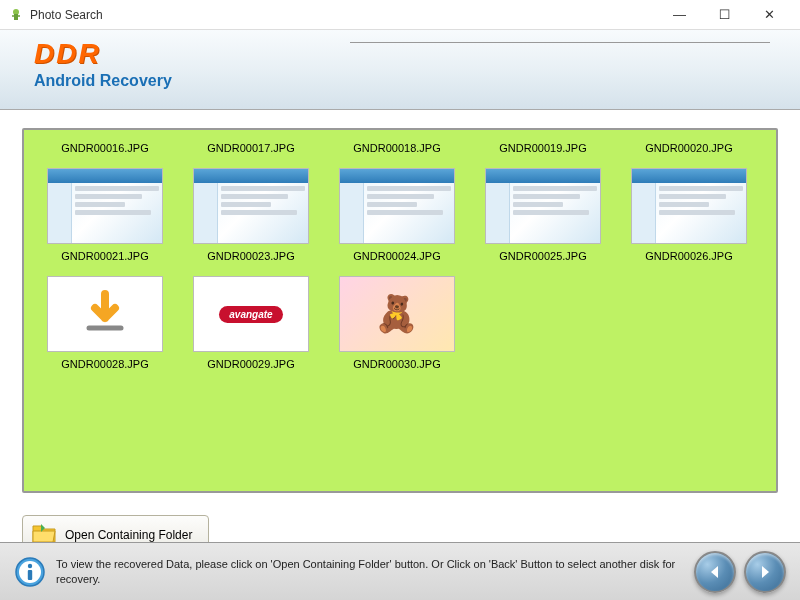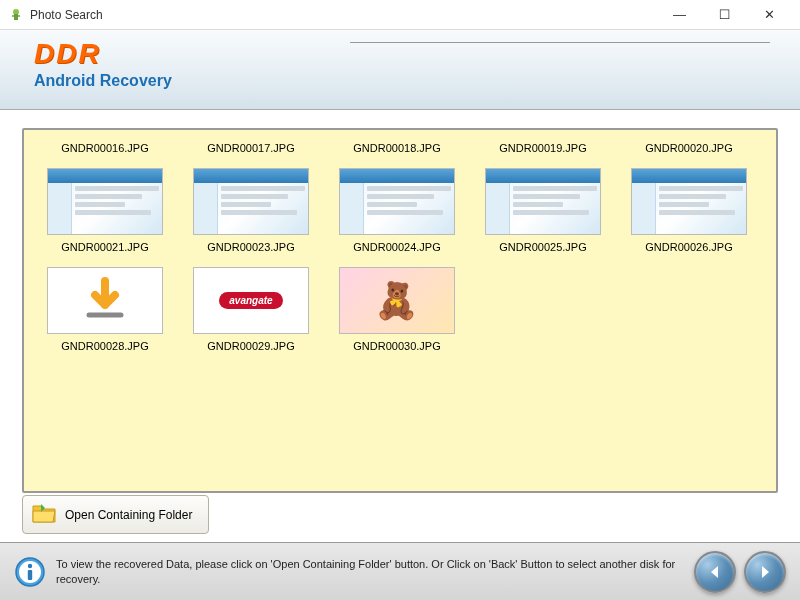--- a/index.html
+++ b/index.html
@@ -10,42 +10,42 @@
 .titlebar .title { flex: 1; font-size: 12px; color: #333; }
 .winbtns { display: flex; }
 .winbtn { width: 45px; height: 28px; display: flex; align-items: center; justify-content: center; font-size: 13px; color: #333; cursor: pointer; }
 
 .header-banner { height: 80px; background: linear-gradient(to bottom, #f8fbfd 0%, #e8f0f5 50%, #d5e2eb 100%); border-bottom: 1px solid #aaa; padding: 8px 34px; position: relative; }
 .ddr-logo { font-size: 28px; font-weight: 900; color: #ff6600; letter-spacing: 2px; font-style: italic; text-shadow: 1px 1px 0 #cc5200; }
 .subtitle { font-size: 16px; font-weight: 700; color: #1a6fb5; margin-top: 2px; }
 .header-line { position: absolute; top: 12px; right: 30px; width: 420px; height: 1px; background: #999; }
 
 .content { padding: 18px 22px 8px 22px; }
-.results-box { border: 2px solid #999; border-radius: 2px; background: #fef9c3; height: 365px; overflow-y: scroll; padding: 8px 0 8px 8px; position: relative; }
+.results-box { border: 2px solid #999; border-radius: 2px; background: #bef264; height: 365px; overflow-y: scroll; padding: 8px 0 8px 8px; position: relative; }
 
 .file-grid { display: flex; flex-wrap: wrap; gap: 0; }
 .file-item { width: 146px; text-align: center; padding: 4px 2px 10px 2px; }
-.thumb { width: 116px; height: 67px; margin: 0 auto 6px auto; border: 1px solid #bbb; background: linear-gradient(135deg, #e8f4fb 0%, #fff 50%, #d4e8f5 100%); display: flex; align-items: center; justify-content: center; overflow: hidden; position: relative; }
+.thumb { width: 116px; height: 76px; margin: 0 auto 6px auto; border: 1px solid #bbb; background: linear-gradient(135deg, #e8f4fb 0%, #fff 50%, #d4e8f5 100%); display: flex; align-items: center; justify-content: center; overflow: hidden; position: relative; }
 .thumb .mock-ui { width: 100%; height: 100%; display: flex; flex-direction: column; }
 .thumb .mock-bar { height: 14px; background: linear-gradient(to bottom, #5aa5d8, #2e7cb8); }
 .thumb .mock-body { flex: 1; display: flex; }
 .thumb .mock-side { width: 24px; background: #e0eef8; border-right: 1px solid #c0d8ea; }
 .thumb .mock-main { flex: 1; padding: 3px; }
 .thumb .mock-row { height: 5px; background: #d0d8e0; margin-bottom: 3px; border-radius: 1px; }
 .thumb.dark { background: #5a4d5a; }
 .thumb.dark .mock-bar { height: 10px; background: #3a3340; }
 .thumb.download { background: #fff; }
 .thumb.download svg { width: 48px; height: 48px; }
 .thumb.logo { background: #fff; display: flex; align-items: center; justify-content: center; }
 .thumb.logo .avangate { background: #c8102e; color: #fff; font-size: 10px; font-weight: bold; padding: 3px 10px; border-radius: 10px; font-style: italic; }
 .thumb.colorful { background: linear-gradient(135deg, #ffd4e5, #ffe8b0); }
 .thumb.colorful .bear { font-size: 36px; }
 .filename { font-size: 11px; color: #000; }
 
-.open-folder-btn { margin-top: 2px; display: inline-flex; align-items: center; gap: 8px; padding: 6px 16px 6px 8px; background: linear-gradient(to bottom, #fdfdfb, #ecebe5); border: 1px solid #b5b29e; border-radius: 4px; cursor: pointer; font-size: 12px; }
+.open-folder-btn { margin-top: 22px; display: inline-flex; align-items: center; gap: 8px; padding: 6px 16px 6px 8px; background: linear-gradient(to bottom, #fdfdfb, #ecebe5); border: 1px solid #b5b29e; border-radius: 4px; cursor: pointer; font-size: 12px; }
 .folder-icon svg { width: 26px; height: 22px; }
 
 .footer { position: absolute; bottom: 0; left: 0; right: 0; height: 58px; background: linear-gradient(to bottom, #e8e8e8, #d5d5d5); border-top: 1px solid #999; display: flex; align-items: center; padding: 12px 14px; }
 .info-icon { width: 32px; height: 32px; margin-right: 10px; flex-shrink: 0; }
 .footer-text { flex: 1; font-size: 11px; color: #222; line-height: 1.35; padding-right: 8px; }
 .watermark { position: absolute; bottom: 40px; right: 130px; font-size: 15px; font-weight: bold; font-style: italic; color: #0a7a2a; text-shadow: 1px 1px 0 #fff; }
 .nav-btns { display: flex; gap: 8px; }
 .nav-btn { width: 42px; height: 42px; border-radius: 50%; background: radial-gradient(circle at 30% 30%, #a8cde8, #5a8db5, #3a6a92); border: 2px solid #888; display: flex; align-items: center; justify-content: center; cursor: pointer; box-shadow: 0 2px 4px rgba(0,0,0,0.3), inset 0 2px 3px rgba(255,255,255,0.5); }
 .nav-btn svg { width: 18px; height: 18px; }
 

